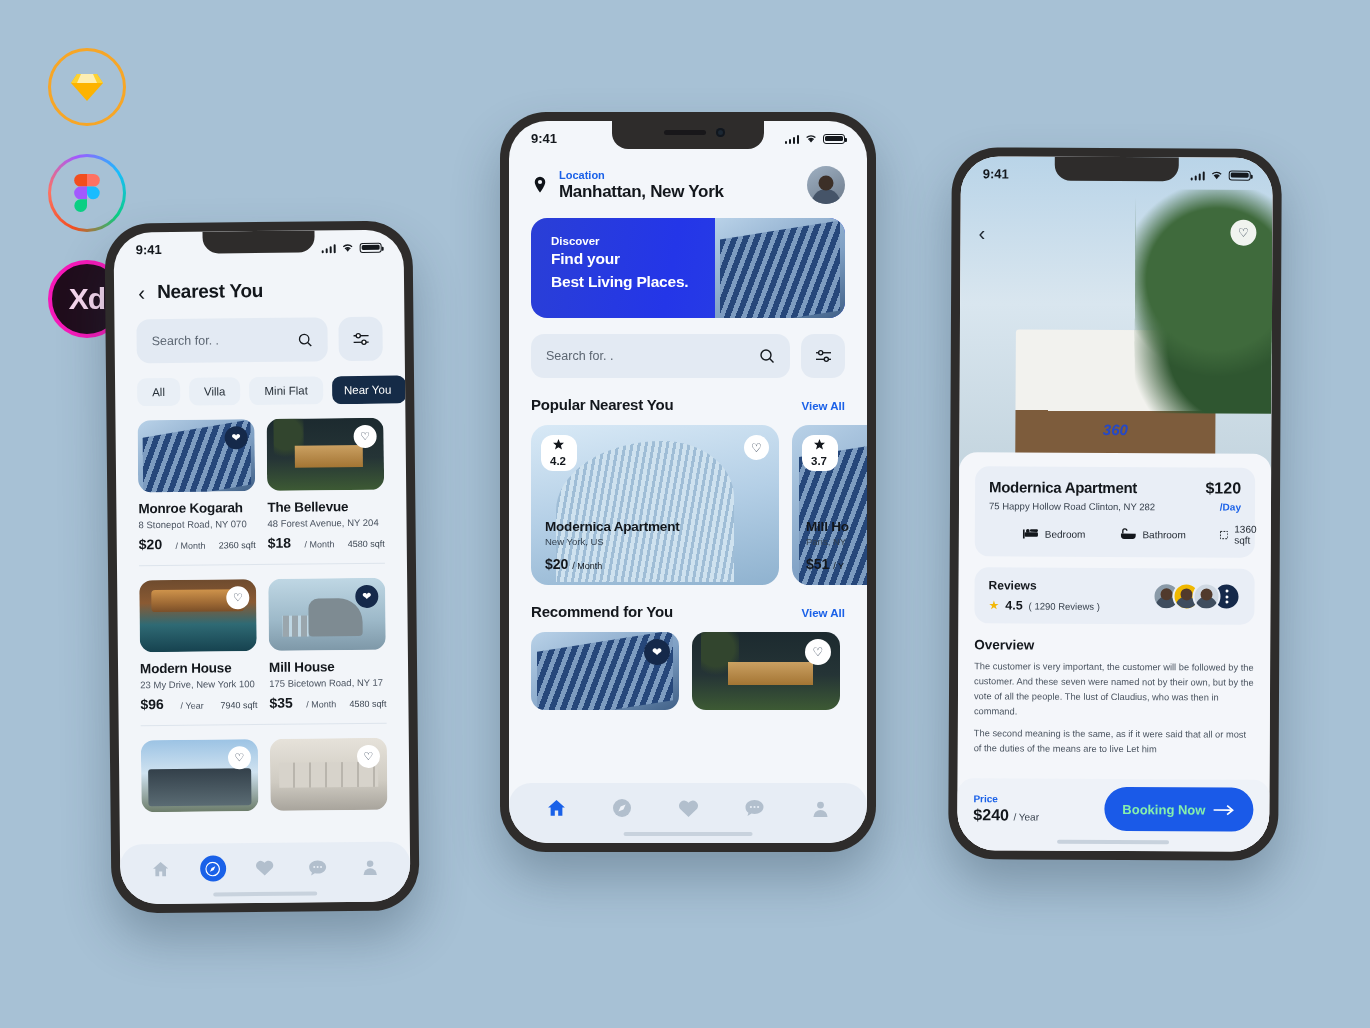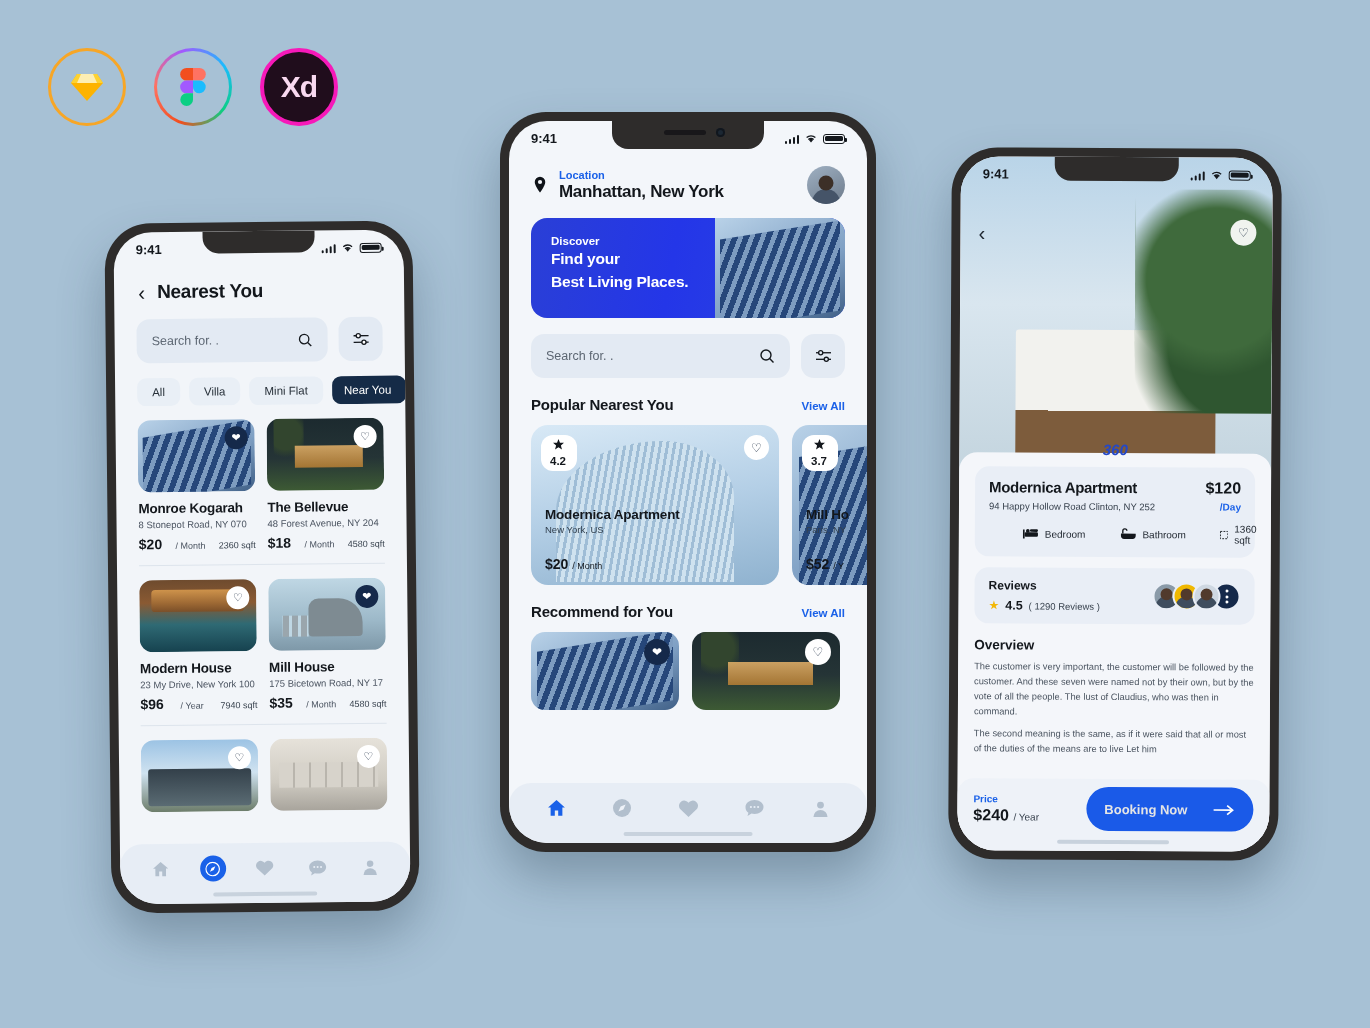--- a/index.html
+++ b/index.html
@@ -5,21 +5,21 @@
   * { box-sizing: border-box; margin: 0; padding: 0; }
   html, body {
     width: 1370px; height: 1028px;
     background: #a7c1d5;
     font-family: "Liberation Sans", sans-serif;
     overflow: hidden;
   }
   .stage { position: relative; width: 1370px; height: 1028px; }
 
   
-  .badges { position: absolute; left: 48px; top: 48px; display: flex; gap: 28px; align-items: center; }
+  .badges { position: absolute; left: 48px; top: 48px; display: flex; gap: 28px; align-items: center; flex-direction: column; }
   .badge { width: 78px; height: 78px; border-radius: 50%; display: flex; align-items: center; justify-content: center; position: relative; }
   .badge-sketch { border: 3px solid #f7a626; }
   .badge-figma { border: 3px solid transparent;
       background:
         linear-gradient(#a7c1d5,#a7c1d5) padding-box,
         conic-gradient(from 200deg, #f24e1e, #ff7262, #a259ff, #1abcfe, #0acf83, #f24e1e) border-box; }
   .badge-xd { border: 4px solid #f619b9; background: #200d1c; }
   .xd-label { color: #f9d9f0; font-size: 30px; font-weight: bold; letter-spacing: -1px; }
 
   
@@ -114,38 +114,38 @@
   .bigcard.narrow { width: 180px; }
   .rate { position:absolute; left:10px; top:10px; background:#fff; border-radius:12px;
           padding: 4px 11px 4px 9px; font-size:11.5px; font-weight:bold; color:#13171c;
           display:flex; align-items:center; gap:5px; z-index:4;flex-direction:column; }
   .heart-lg { position:absolute; right:10px; top:10px; width:25px; height:25px; border-radius:50%;
               background:#fff; display:flex; align-items:center; justify-content:center;
               font-size:12px; color:#2b3a4e; z-index:4; }
   .bc-info { position:absolute; left:14px; bottom:13px; z-index:4; }
   .bc-name { font-size:13.5px; font-weight:bold; color:#13171c; letter-spacing:-.2px; }
   .bc-sub { font-size:9.5px; color:#33414f; margin-top:2px; }
-  .bc-price { font-size:14px; font-weight:bold; color:#13171c; margin-top:21px; }
+  .bc-price { font-size:14px; font-weight:bold; color:#13171c; margin-top:9px; }
   .bc-price small { font-size:9px; font-weight:normal; }
   .rec-row { display:flex; gap:13px; padding: 12px 0 0 22px; }
   .recimg { width:148px; height:78px; border-radius:14px; position:relative; overflow:hidden; flex:none; }
   .heart-rec { position:absolute; top:7px; right:9px; width:26px; height:26px; border-radius:50%;
                display:flex; align-items:center; justify-content:center; font-size:12px; z-index:4; }
 
   
   #phone-right { left: 950px; top: 148px; width: 330px; height: 712px; transform: rotate(0.3deg); }
   #phone-right .screen { background:#f4f6fa; }
   #phone-right .notch { width:124px; height:24px; }
   #phone-right .statusbar { position:absolute; left:0; right:0; top:0; }
   .hero { position:absolute; left:0; right:0; top:0; height:320px; overflow:hidden; }
   .hero-back { position:absolute; left:18px; top:66px; font-size:20px; color:#1f2630; z-index:6; }
   .hero-heart { position:absolute; right:16px; top:62px; width:26px; height:26px; border-radius:50%;
                 background:rgba(255,255,255,.92); display:flex; align-items:center; justify-content:center;
                 font-size:12px; color:#2b3a4e; z-index:6; }
-  .badge360 { position:absolute; left:50%; top:284px; transform:translateX(-50%); z-index:6;
+  .badge360 { position:absolute; left:50%; top:264px; transform:translateX(-50%); z-index:6;
               color:#2448c8; font-size:15px; font-weight:bold; font-style:italic; }
   .sheet { position:absolute; left:0; right:0; top:296px; bottom:0; background:#f4f6fa;
            border-top-left-radius:18px; border-top-right-radius:18px; padding: 14px 16px 0; }
   .card-white { background:#e9eef6; border-radius:14px; padding: 12px 14px; }
   .cw-top { display:flex; align-items:baseline; justify-content:space-between; }
   .cw-name { font-size:15px; font-weight:bold; color:#13171c; letter-spacing:-.3px; }
   .cw-price { font-size:16px; font-weight:bold; color:#13171c; }
   .cw-mid { display:flex; align-items:baseline; justify-content:space-between; margin-top:4px; }
   .cw-addr { font-size:9.5px; color:#39434f; }
   .cw-per { font-size:10px; color:#1a61e8; font-weight:bold; }
@@ -171,22 +171,22 @@
              justify-content:center; gap:2.5px; }
   .av-more i { width:3px; height:3px; border-radius:50%; background:#fff; display:block; }
   .ov-title { font-size:13.5px; font-weight:bold; color:#13171c; margin-top:14px; }
   .ov-p { font-size:9.3px; line-height:1.62; color:#4a5460; margin-top:7px; }
   .bookbar { position:absolute; left:0; right:0; bottom:0; height:72px; background:#eef2f8;
              display:flex; align-items:center; justify-content:space-between; padding: 0 16px 12px;
              border-top-left-radius:16px; border-top-right-radius:16px; }
   .bb-label { font-size:10px; color:#1a61e8; font-weight:bold; }
   .bb-price { font-size:16px; font-weight:bold; color:#13171c; margin-top:2px; }
   .bb-price small { font-size:10px; font-weight:normal; color:#39434f; }
-  .bookbtn { background:#1a5ae8; color:#e5e5e5; border-radius:22px; height:44px; padding: 0 18px;
-             display:flex; align-items:center; gap:26px; font-size:13px; font-weight:bold; border:none; }
+  .bookbtn { background:#1a5ae8; color:#86efac; border-radius:22px; height:44px; padding: 0 18px;
+             display:flex; align-items:center; gap:8px; font-size:13px; font-weight:bold; border:none; }
 
   
   .ph { width:100%; height:100%; position:absolute; inset:0; }
   .ph-night { background: linear-gradient(180deg,#1c2a2f 0%, #253436 55%, #3d5a34 100%); }
   .ph-night::after { content:""; position:absolute; left:24%; top:38%; width:58%; height:30%;
       background: linear-gradient(180deg,#e8b46a,#b97f33); opacity:.85; }
   .ph-night::before { content:""; position:absolute; left:6%; top:0; width:26%; height:70%;
       background: radial-gradient(circle at 40% 30%, #32452e 0 40%, transparent 60%); }
   .ph-resort { background: linear-gradient(180deg,#6e4b2e 0%, #8a5a33 32%, #2f6a74 62%, #16424f 100%); }
   .ph-resort::after { content:""; position:absolute; left:10%; top:14%; width:80%; height:30%;
@@ -502,21 +502,21 @@
           <span class="rate">
             <svg width="11" height="11" viewBox="0 0 12 12">
               <polygon points="6,0 7.6,4 12,4.2 8.6,7 9.8,11.4 6,8.9 2.2,11.4 3.4,7 0,4.2 4.4,4" fill="#13171c"></polygon>
             </svg>
             <span>3.7</span>
           </span>
           <div class="bc-info">
             <div class="bc-name">Mill Ho</div>
             <div class="bc-sub">Paris, NY</div>
             <div class="bc-price">
-              <span>$52</span>
+              <span>$51</span>
               <small>/ Y</small>
             </div>
           </div>
         </div>
       </div>
 
       <div class="sec-head">
         <span class="sec-title">Recommend for You</span>
         <span class="sec-link">View All</span>
       </div>
@@ -596,21 +596,21 @@
       <span class="hero-heart">♡</span>
       <span class="badge360">360</span>
 
       <div class="sheet">
         <div class="card-white">
           <div class="cw-top">
             <span class="cw-name">Modernica Apartment</span>
             <span class="cw-price">$120</span>
           </div>
           <div class="cw-mid">
-            <span class="cw-addr">94 Happy Hollow Road Clinton, NY 252</span>
+            <span class="cw-addr">75 Happy Hollow Road Clinton, NY 282</span>
             <span class="cw-per">/Day</span>
           </div>
           <div class="cw-feats">
             <span class="feat">
               <svg width="16" height="12" viewBox="0 0 18 13">
                 <rect x="0" y="2" width="2" height="10" fill="#13171c"></rect>
                 <rect x="2" y="5" width="15" height="5" rx="1.4" fill="#13171c"></rect>
                 <circle cx="5.6" cy="3.6" r="2.1" fill="#13171c"></circle>
                 <rect x="8" y="1.6" width="9" height="3" rx="1.3" fill="#13171c"></rect>
               </svg>

